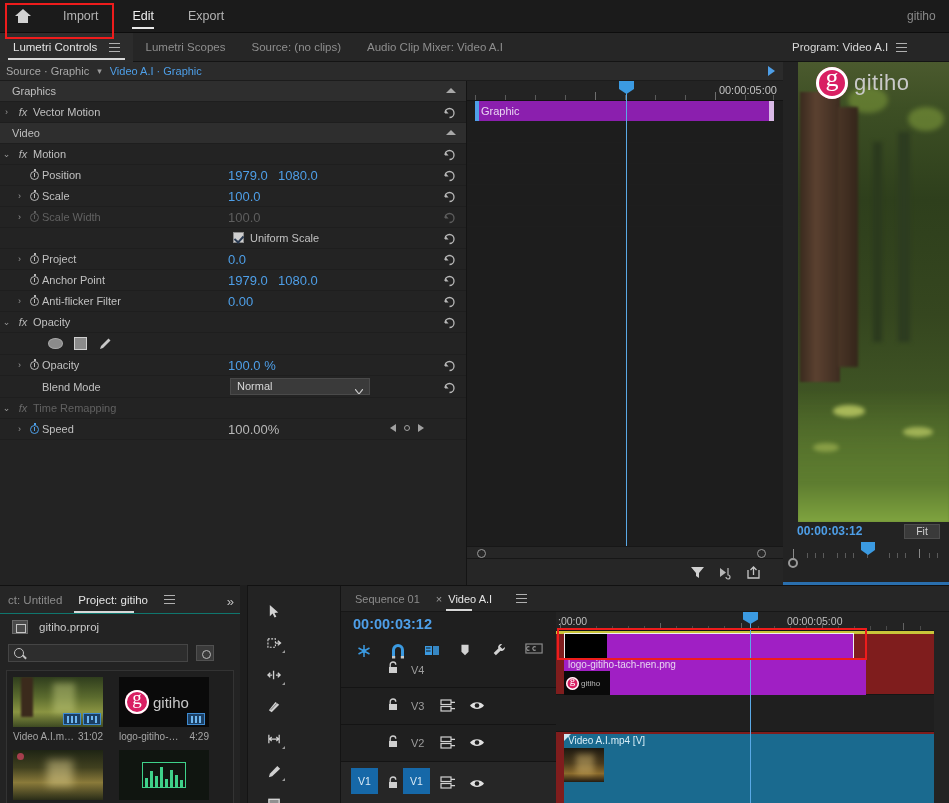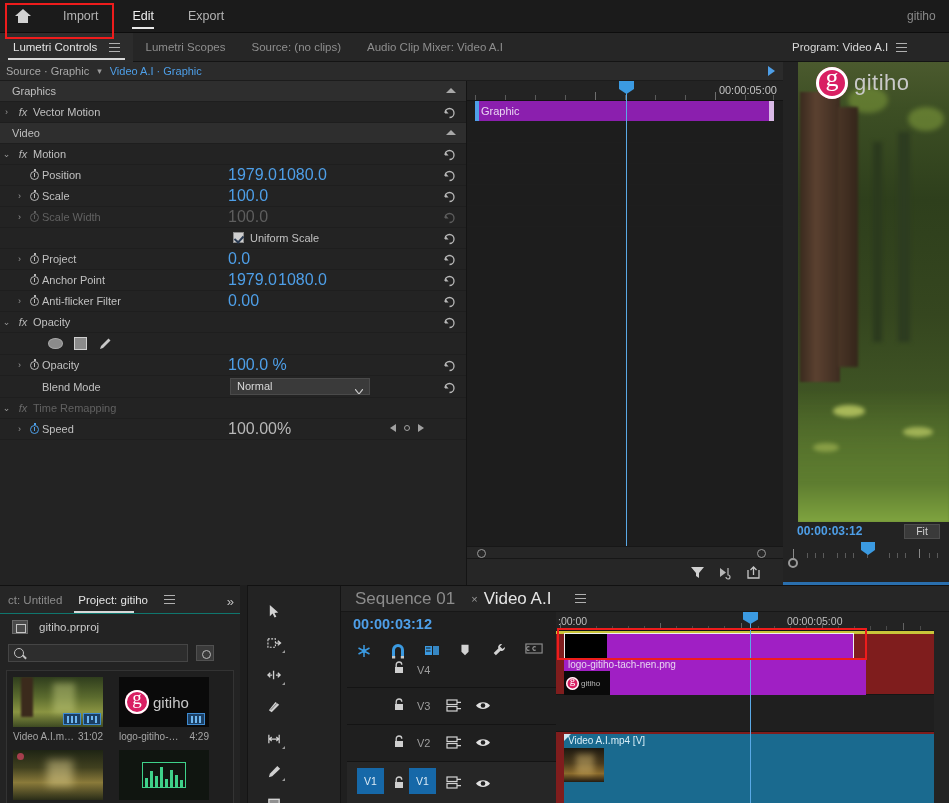--- a/index.html
+++ b/index.html
@@ -123,21 +123,21 @@
   .sw:after{content:"";position:absolute;left:3.4px;top:-3px;width:2.5px;height:2px;background:#b8b8b8;}
   .sw.blue{border-color:#4e9fe8;}
   .sw.blue:before,.sw.blue:after{background:#4e9fe8;}
   .sw.dim{border-color:#5d5d5d;}
   .sw.dim:before,.sw.dim:after{background:#5d5d5d;}
 
   .row .lbl { font-size:11px; color:#c0c0c0; flex:none; }
   .row .lbl.dim { color:#616161; }
   .row .lbl.sectitle { padding-left:6px; color:#bfbfbf; }
   .val {
-    position:absolute; font-size:16px; color:#4e9fe8;
+    position:absolute; font-size:13px; color:#4e9fe8;
   }
   .val.dim { color:#5e5e5e; }
   .v1 { left:228px; }
   .v2 { left:278px; }
   .reset {
     position:absolute; right:10px; top:4px; width:13px; height:13px;
   }
   .reset svg { display:block; }
   .collapse-tri {
     position:absolute; right:10px; top:7px;
@@ -376,33 +376,33 @@
 
   
   .tl-panel {
     position:absolute; left:340px; top:585px; width:609px; height:218px;
     background:#232323; border-top:1px solid #111; border-left:1px solid #141414;
   }
   .tl-tabs {
     height:26px; background:#262626; display:flex; align-items:center;
     padding-left:14px; gap:16px; border-bottom:1px solid #171717;
   }
-  .tl-tab { font-size:17px; color:#8c8c8c; }
+  .tl-tab { font-size:11px; color:#8c8c8c; }
   .tl-tab.active { color:#e5e5e5; position:relative; }
   .tl-tab.active:after{content:"";position:absolute;left:-2px;right:20px;bottom:-6px;height:2px;background:#d8d8d8;}
   .tl-close { font-size:11px; color:#9a9a9a; margin-right:-10px; }
   .tl-head {
     position:absolute; left:0; top:26px; width:231px; height:192px; background:#1f1f1f;
     border-right:1px solid #141414;
   }
   .tl-tc { position:absolute; left:12px; top:4px; color:#4e9fe8; font-size:14.5px; font-weight:bold; }
   .tl-btnrow { position:absolute; left:14px; top:30px; display:flex; align-items:center; gap:16px; }
   .tl-btn { width:18px; height:18px; position:relative; }
   .track-hdr {
-    position:absolute; left:6px; width:231px; height:37px;
+    position:absolute; left:0; width:231px; height:37px;
     border-bottom:1px solid #141414; background:#1f1f1f;
   }
   .track-hdr .tnum { position:absolute; left:70px; top:12px; font-size:11px; color:#9d9d9d; }
   .track-hdr .lock { position:absolute; left:46px; top:10px; width:12px;height:13px; }
   .track-hdr .sync { position:absolute; left:99px; top:11px; width:16px;height:13px; }
   .track-hdr .eye  { position:absolute; left:128px; top:12px; width:16px;height:11px; }
   .track-hdr .srcbtn {
     position:absolute; left:10px; top:6px; width:27px;height:26px;background:#1668a8;
     color:#dbeaf5; font-size:10.5px; text-align:center; line-height:26px;
   }

